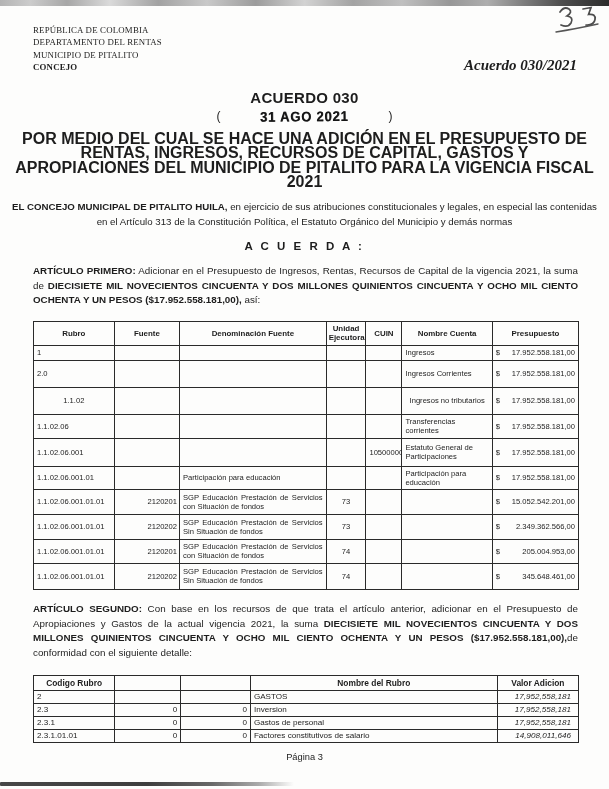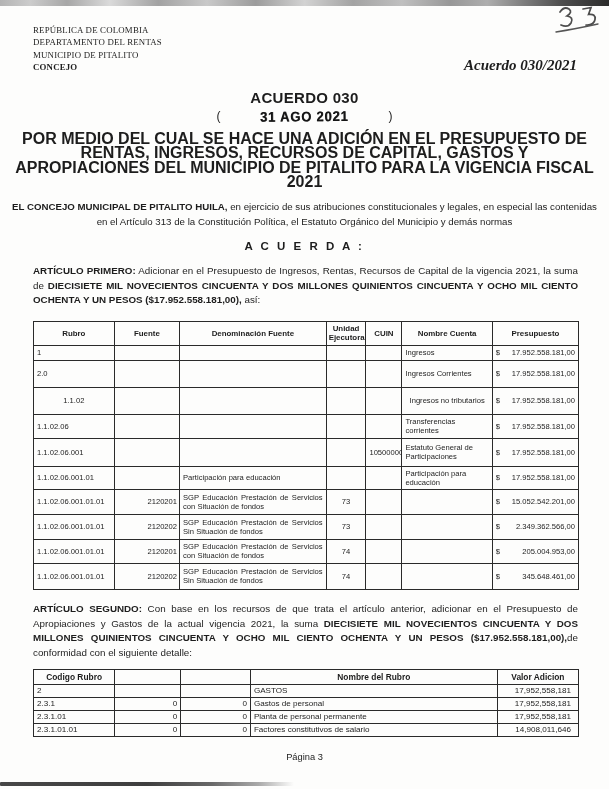--- a/index.html
+++ b/index.html
@@ -59,28 +59,28 @@
   #t1 th{ font-size:7.9px; font-weight:bold; text-align:center; padding:1px 2px; line-height:9.5px; }
   #t1 td{ padding:1px 3px; line-height:9.3px; }
   #t1 col:nth-child(1){ width:14.8%; } #t1 col:nth-child(2){ width:12.0%; }
   #t1 col:nth-child(3){ width:26.9%; } #t1 col:nth-child(4){ width:7.3%; }
   #t1 col:nth-child(5){ width:6.6%; }  #t1 col:nth-child(6){ width:16.6%; }
   #t1 col:nth-child(7){ width:15.8%; }
   #t1 td.c-fuente{ text-align:right; padding-right:2px; }
   #t1 td.c-denom{ text-align:justify; }
   #t1 td.c-unidad, #t1 td.c-cuin{ text-align:center; }
   .money{ display:flex; justify-content:space-between; align-items:baseline; }
-  #t2{ margin-top:9px; font-size:8.1px; }
+  #t2{ margin-top:15px; font-size:8.1px; }
   #t2 th{ font-size:8.4px; font-weight:bold; text-align:center; padding:1px 2px; }
   #t2 td{ padding:0 3px; line-height:10px; }
   #t2 col:nth-child(1){ width:14.9%; } #t2 col:nth-child(2){ width:12.1%; }
   #t2 col:nth-child(3){ width:12.8%; } #t2 col:nth-child(4){ width:45.3%; }
   #t2 col:nth-child(5){ width:14.9%; }
   #t2 td.num{ text-align:right; }
-  #t2 td.valor{ text-align:right; padding-right:7px; }
+  #t2 td.valor{ text-align:right; padding-right:7px;font-style:italic; }
   
   .footer{ position:absolute; top:752px; left:0; width:100%; text-align:center; font-size:9.3px; }
 </style>
 </head>
 <body style="--ink: #1d1d1d; --paper: #fdfdfc;">
 
 <div class="page">
 
   <div class="scan-band-top"></div>
   <div class="scan-line-bottom"></div>
@@ -312,34 +312,34 @@
       </thead>
     <tbody>
         <tr style="height: 13px;">
           <td>2</td>
           <td class="num"></td>
           <td class="num"></td>
           <td>GASTOS</td>
           <td class="valor">17,952,558,181</td>
         </tr>
         <tr style="height: 13px;">
+          <td>2.3</td>
+          <td class="num">0</td>
+          <td class="num">0</td>
+          <td>Inversion</td>
+          <td class="valor">17,952,558,181</td>
+        </tr>
+        <tr style="height: 13px;">
           <td>2.3.1</td>
           <td class="num">0</td>
           <td class="num">0</td>
           <td>Gastos de personal</td>
           <td class="valor">17,952,558,181</td>
         </tr>
         <tr style="height: 13px;">
-          <td>2.3.1.01</td>
-          <td class="num">0</td>
-          <td class="num">0</td>
-          <td>Planta de personal permanente</td>
-          <td class="valor">17,952,558,181</td>
-        </tr>
-        <tr style="height: 13px;">
           <td>2.3.1.01.01</td>
           <td class="num">0</td>
           <td class="num">0</td>
           <td>Factores constitutivos de salario</td>
           <td class="valor">14,908,011,646</td>
         </tr>
       </tbody>
   </table>
 
   <div class="footer">Página 3</div>

